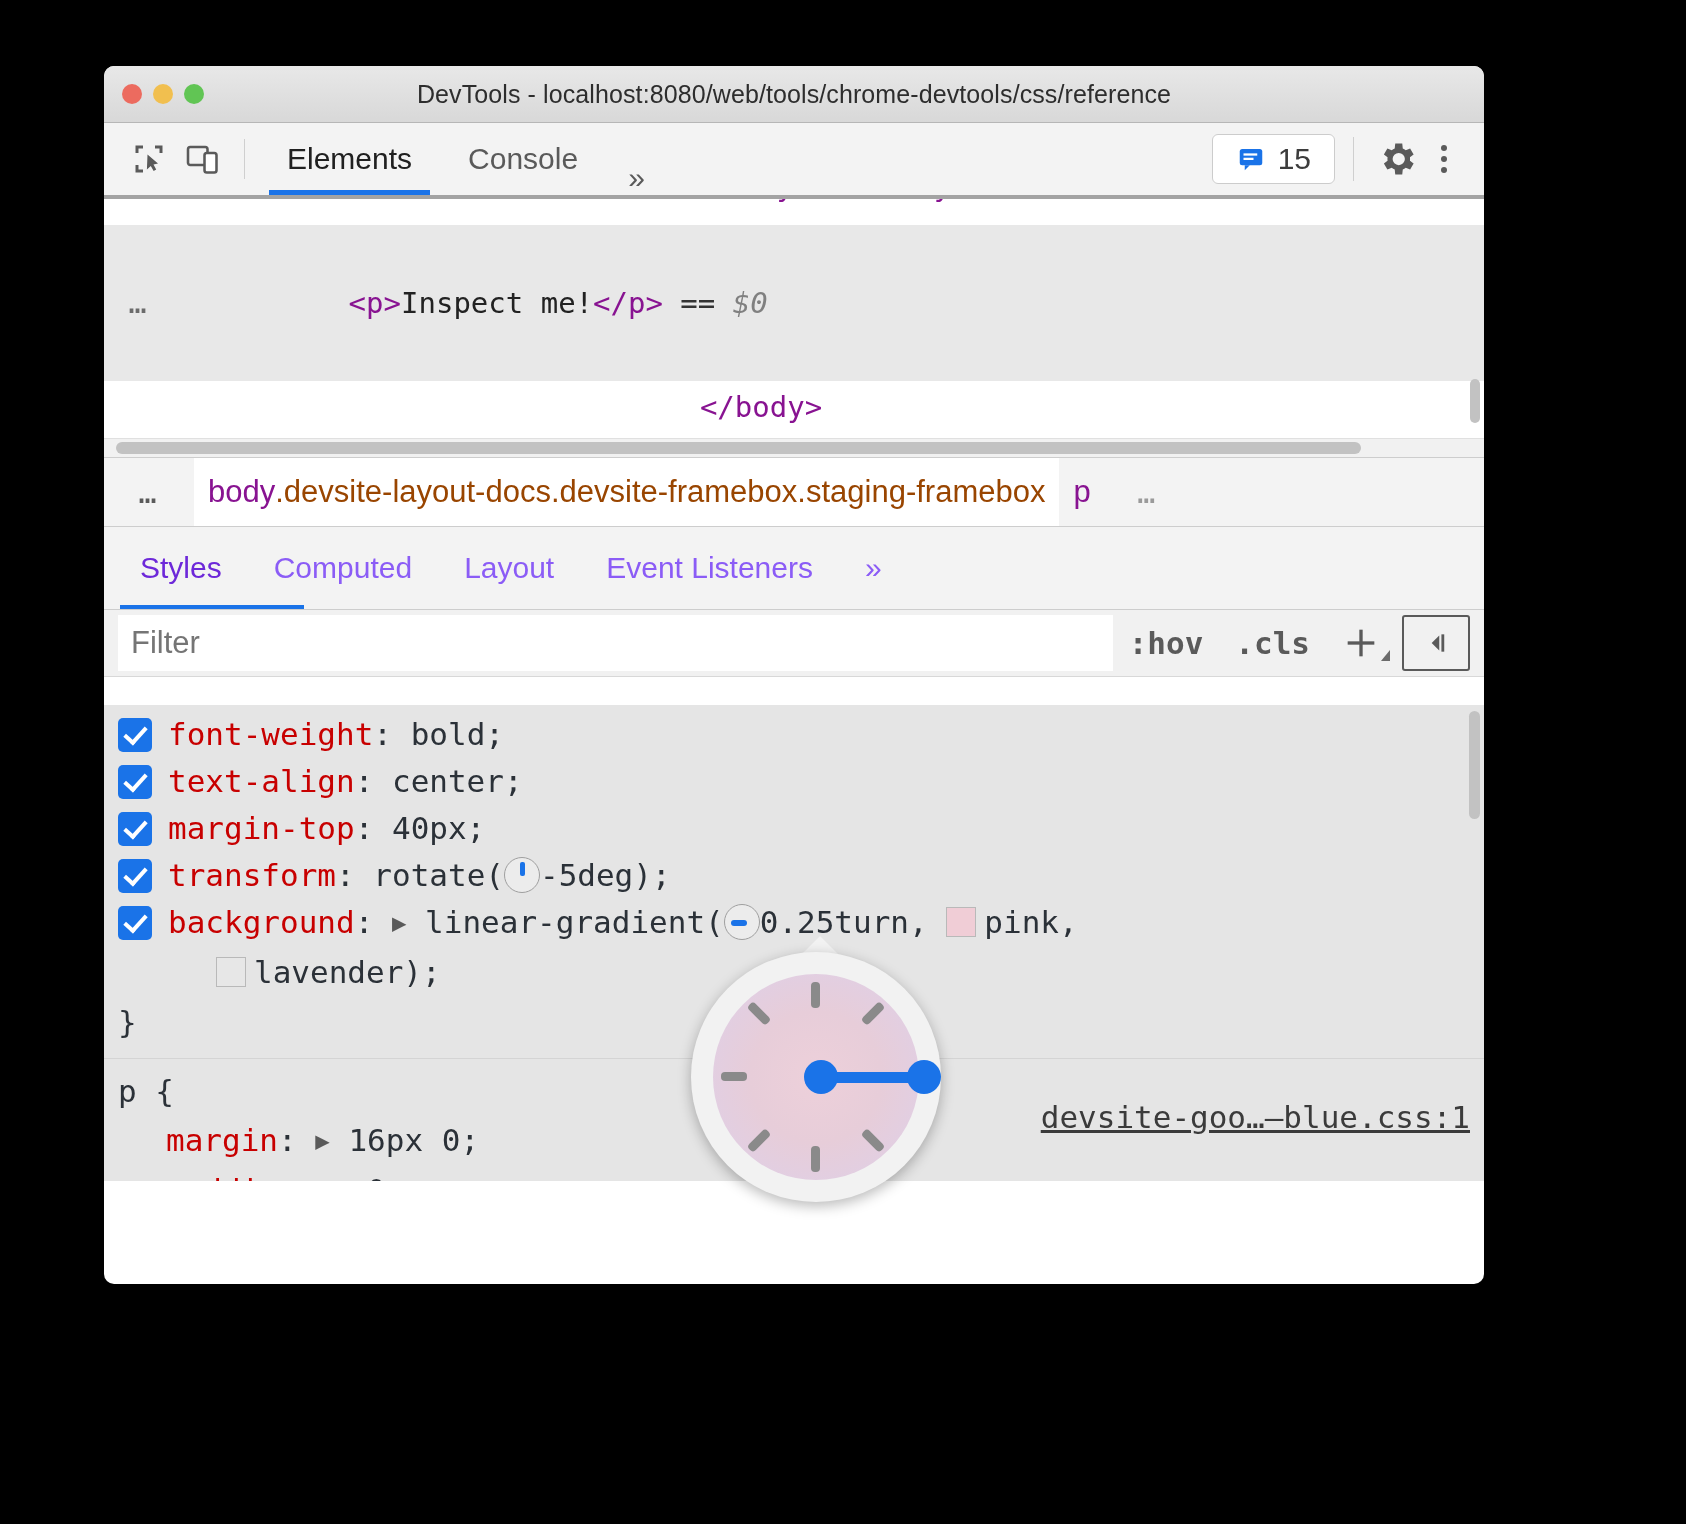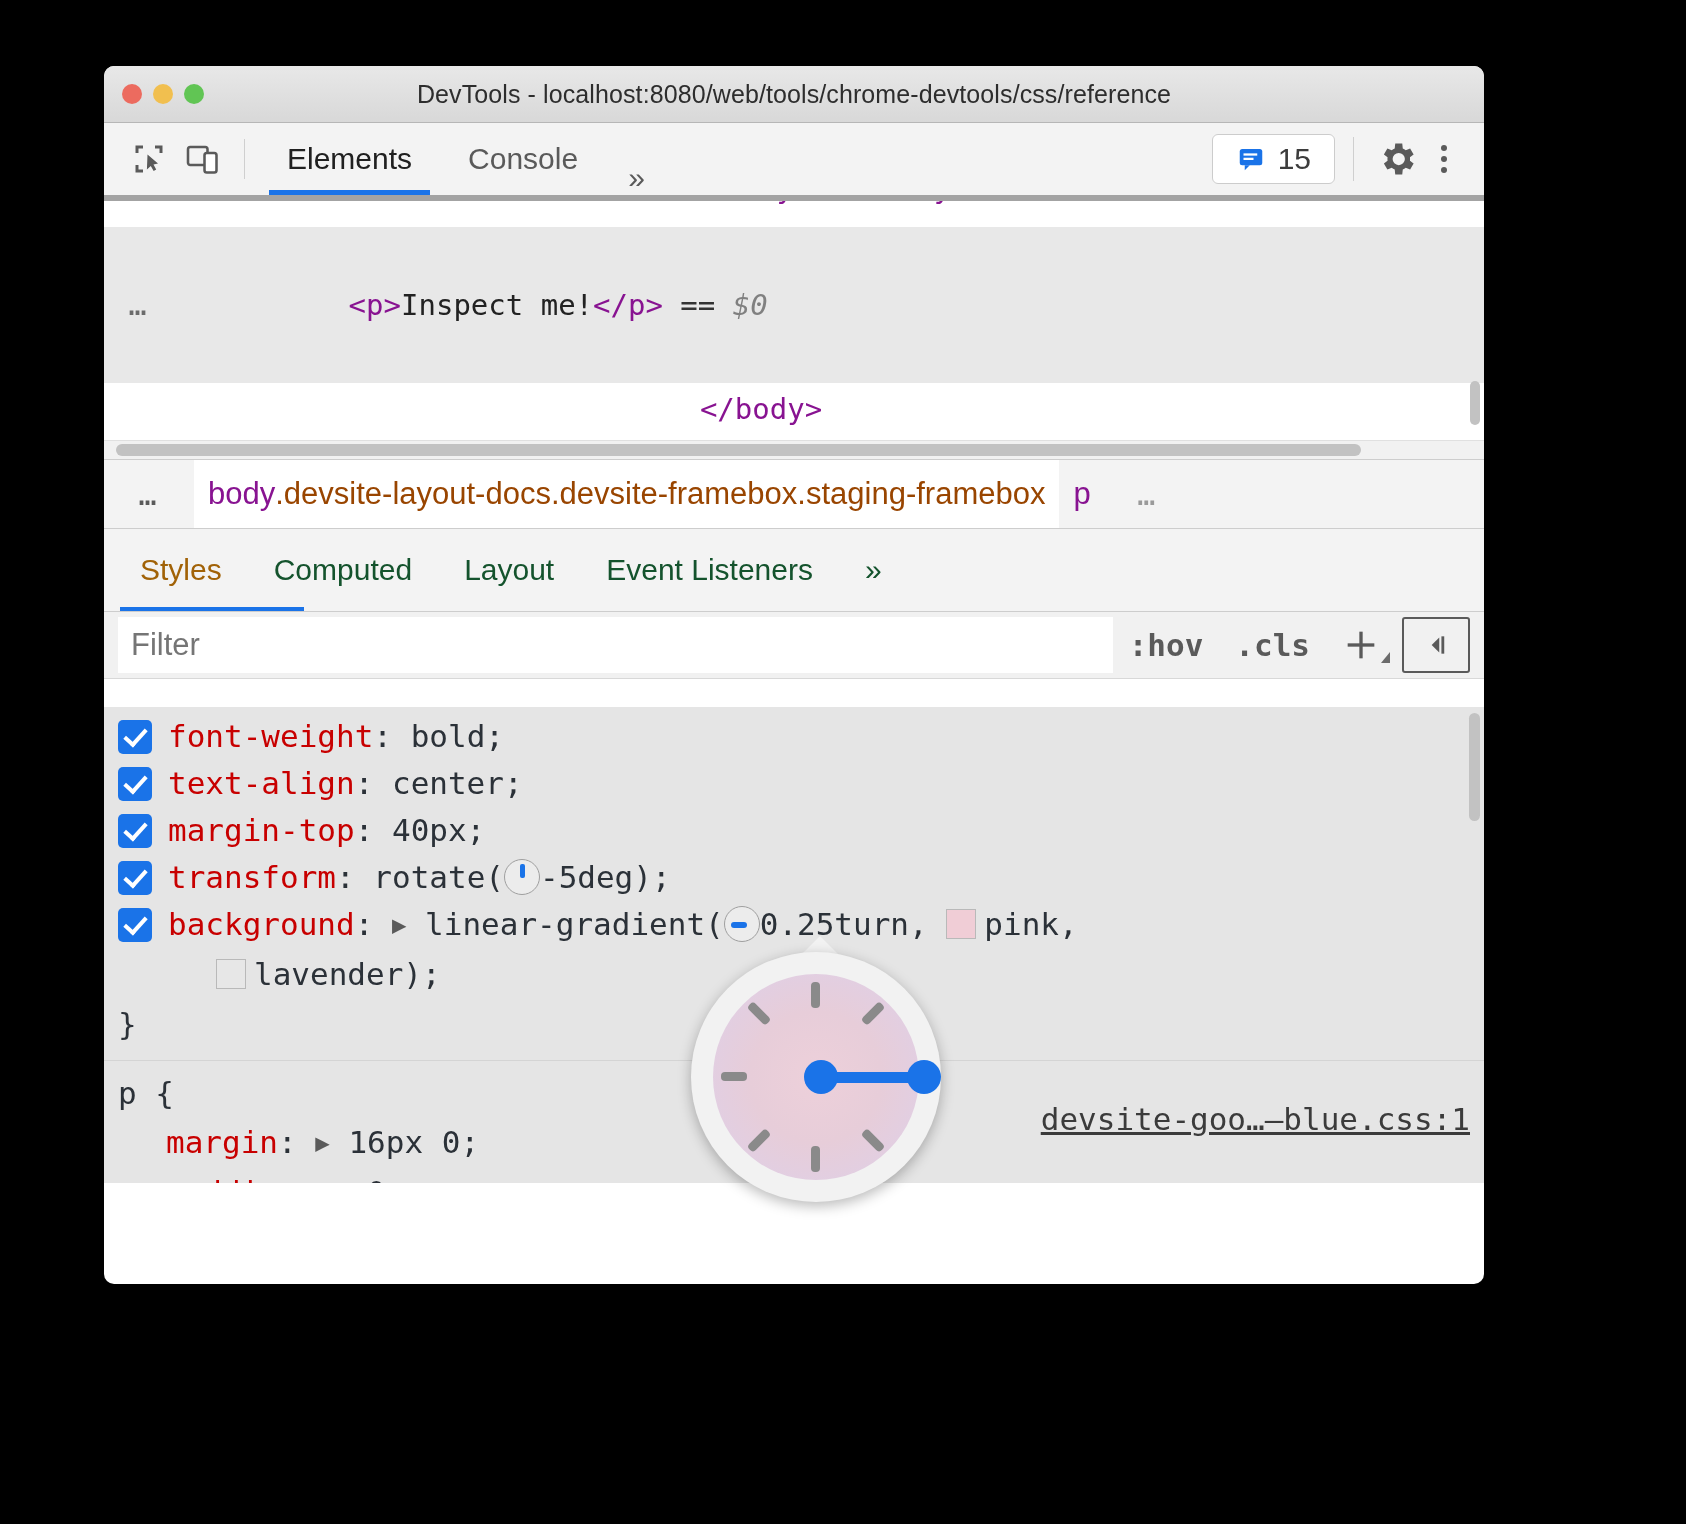--- a/index.html
+++ b/index.html
@@ -30,21 +30,21 @@
   .dot.red{background:#ec6b5f;}
   .dot.yellow{background:#f1bf4f;}
   .dot.green{background:#61c554;}
   .title{
     flex:1;text-align:center;font-size:25px;color:#2d2d2d;
     font-family:"Liberation Sans", sans-serif;letter-spacing:.1px;
   }
 
   
   .dt-toolbar{
-    height:72px;background:#f3f3f3;border-bottom:6px solid #a3a3a3;
+    height:72px;background:#f3f3f3;border-bottom:4px solid #a3a3a3;
     display:flex;align-items:center;padding:0 18px;position:relative;
   }
   .icon-btn{width:54px;height:52px;display:flex;align-items:center;justify-content:center;cursor:pointer;}
   .tool-sep{width:1px;height:40px;background:#cfcfcf;margin:0 14px;}
   .tabs{display:flex;align-items:flex-end;height:72px;}
   .tab{
     font-size:30px;color:#5a5a5a;padding:0 28px;height:72px;
     display:flex;align-items:center;cursor:pointer;position:relative;
   }
   .tab.active{color:#202020;}
@@ -102,22 +102,22 @@
   .crumb.sel{background:#fff;}
   .crumb .node{color:#881391;}
   .crumb .cls{color:#994500;}
   .crumb-end{width:86px;text-align:center;color:#9a9a9a;font-size:30px;letter-spacing:3px;}
 
   
   .pane-tabs{
     height:82px;background:#f3f3f3;border-bottom:1px solid #cdcdcd;display:flex;align-items:center;
     padding-left:10px;position:relative;
   }
-  .ptab{font-size:30px;color:#14532d;padding:0 26px;height:82px;display:flex;align-items:center;cursor:pointer;}
-  .ptab.active{color:#a16207;}
+  .ptab{font-size:30px;color:#8b5cf6;padding:0 26px;height:82px;display:flex;align-items:center;cursor:pointer;}
+  .ptab.active{color:#6d28d9;}
   .ptab.active:after{content:"";position:absolute;left:16px;width:184px;bottom:0;height:4px;background:#1a73e8;}
 
   
   .filterbar{
     height:66px;background:#f1f1f1;border-bottom:1px solid #d8d8d8;display:flex;align-items:center;padding:0 14px;
   }
   .filter-input{
     flex:1;height:54px;background:#fff;border:1px solid #ffffff;outline:none;
     font-size:31px;color:#333;padding:0 12px;font-family:"Liberation Sans", sans-serif;
   }

